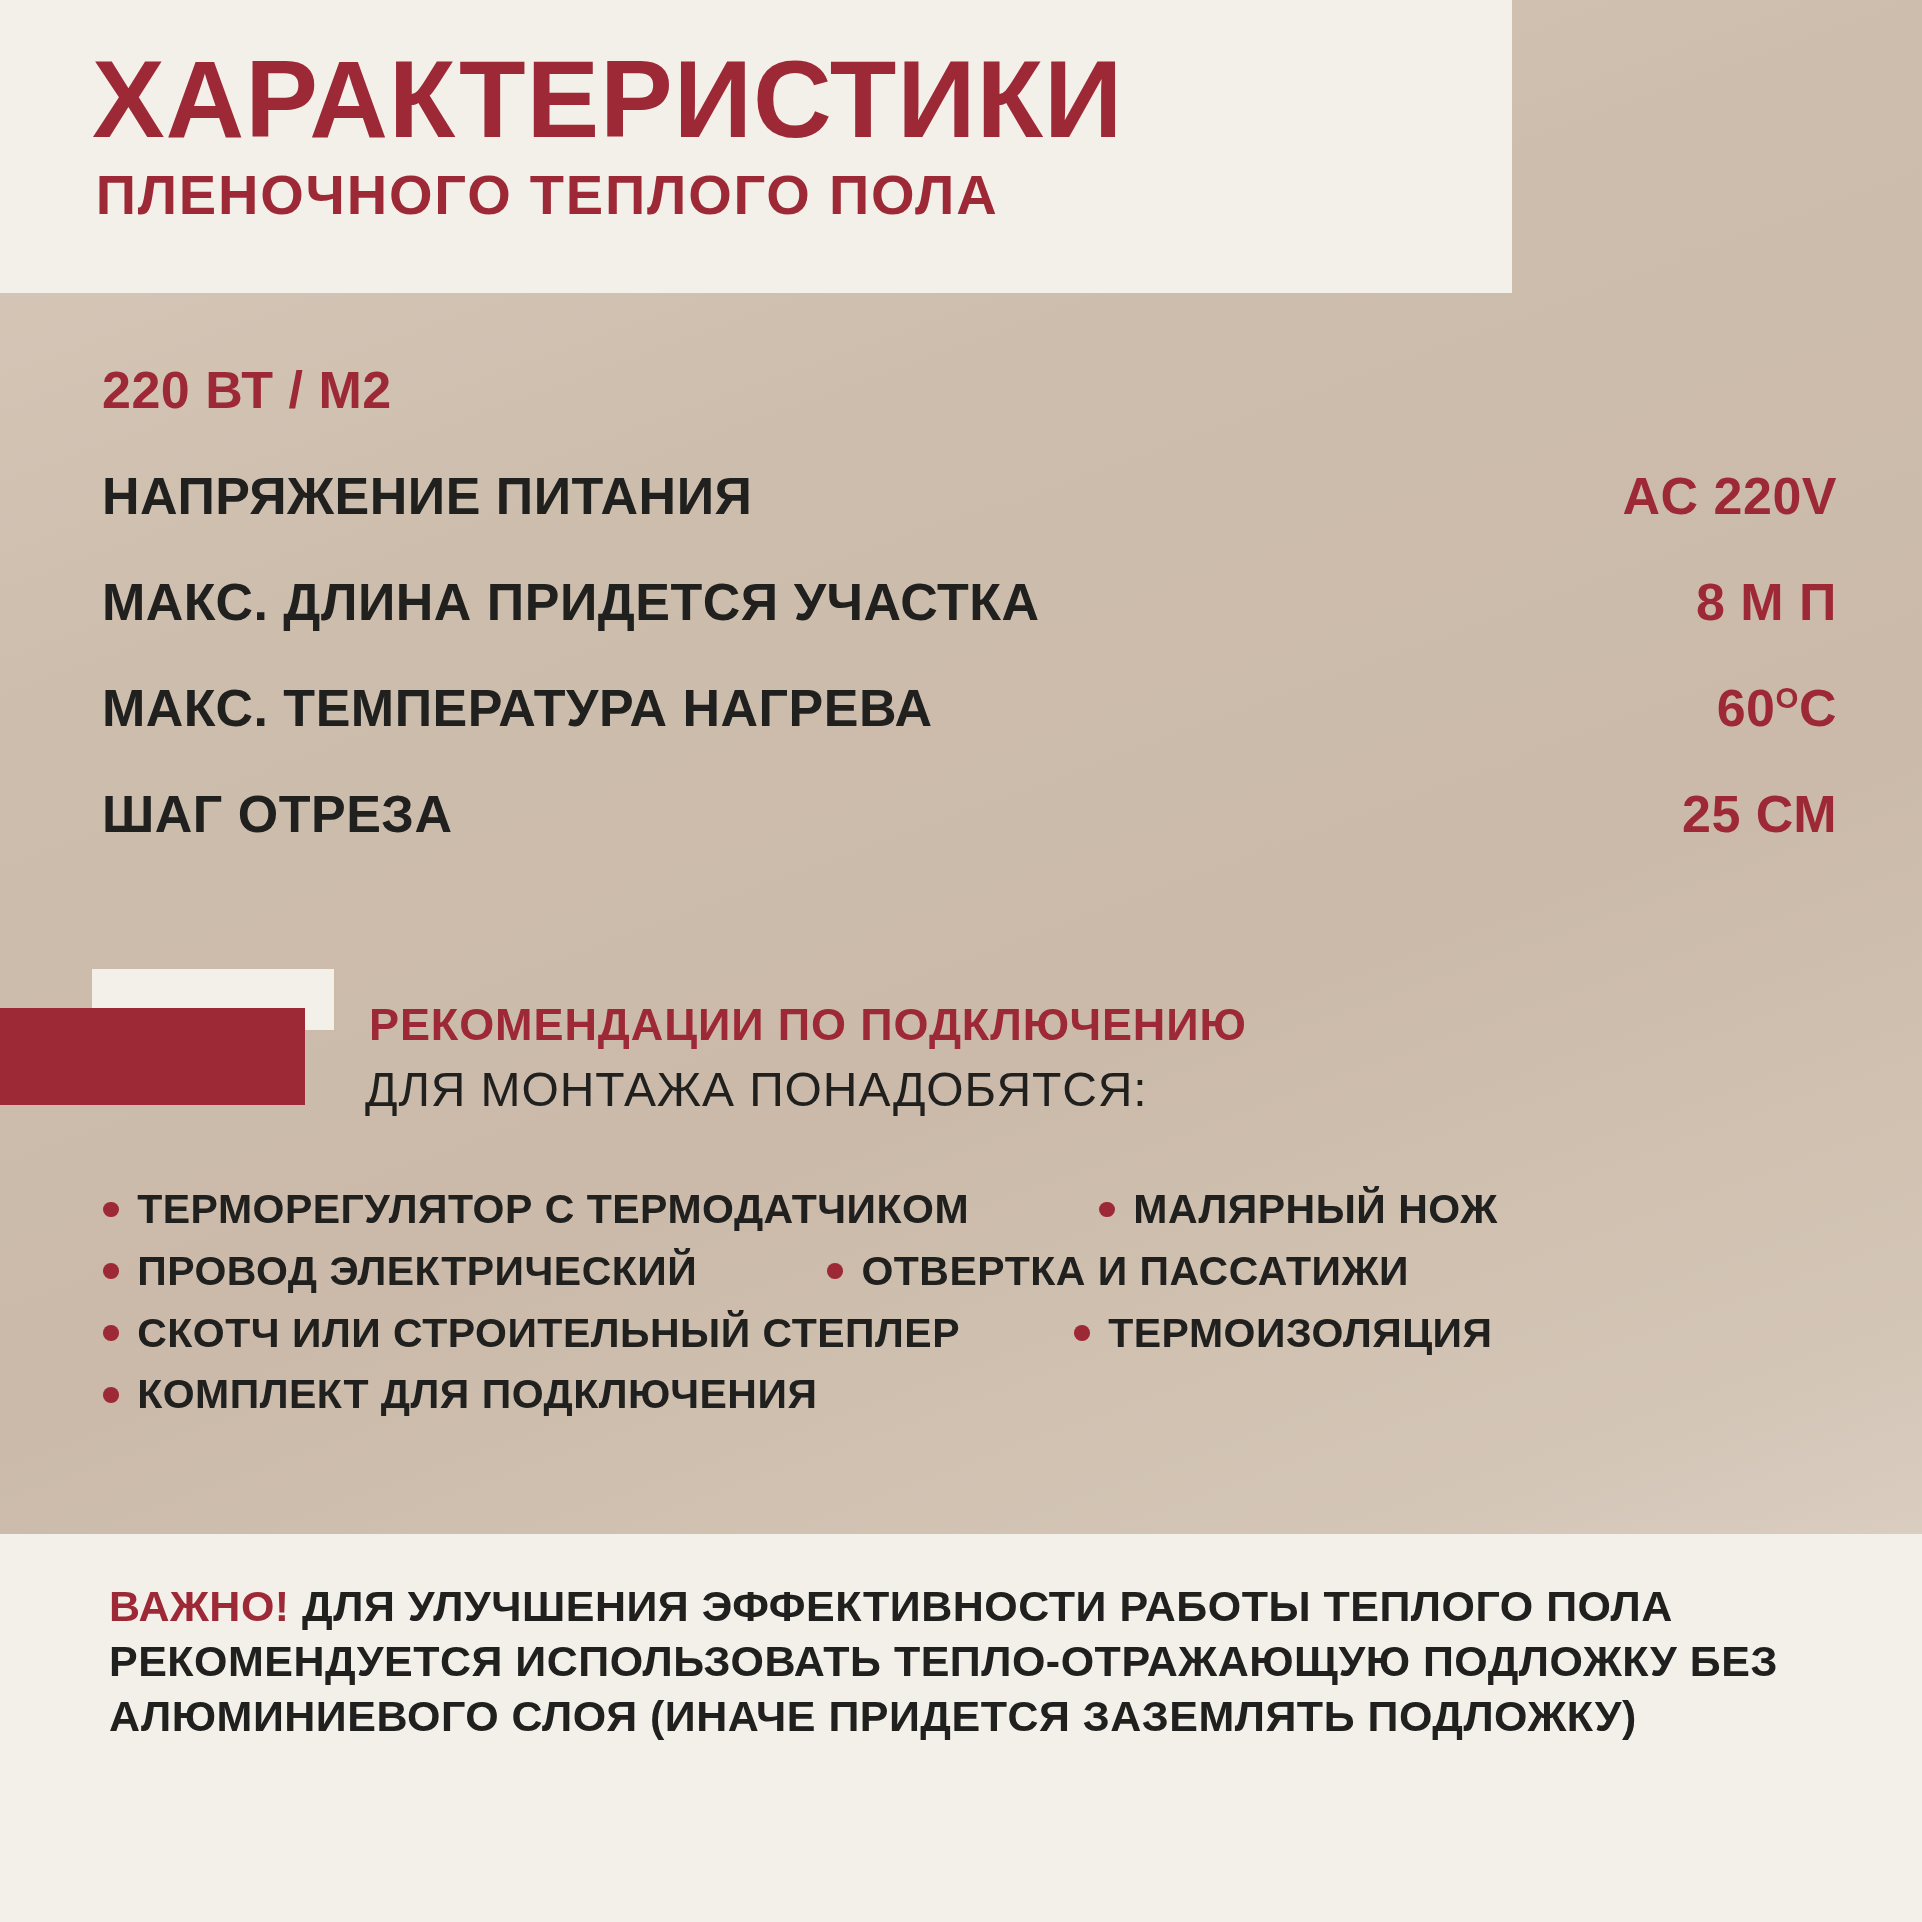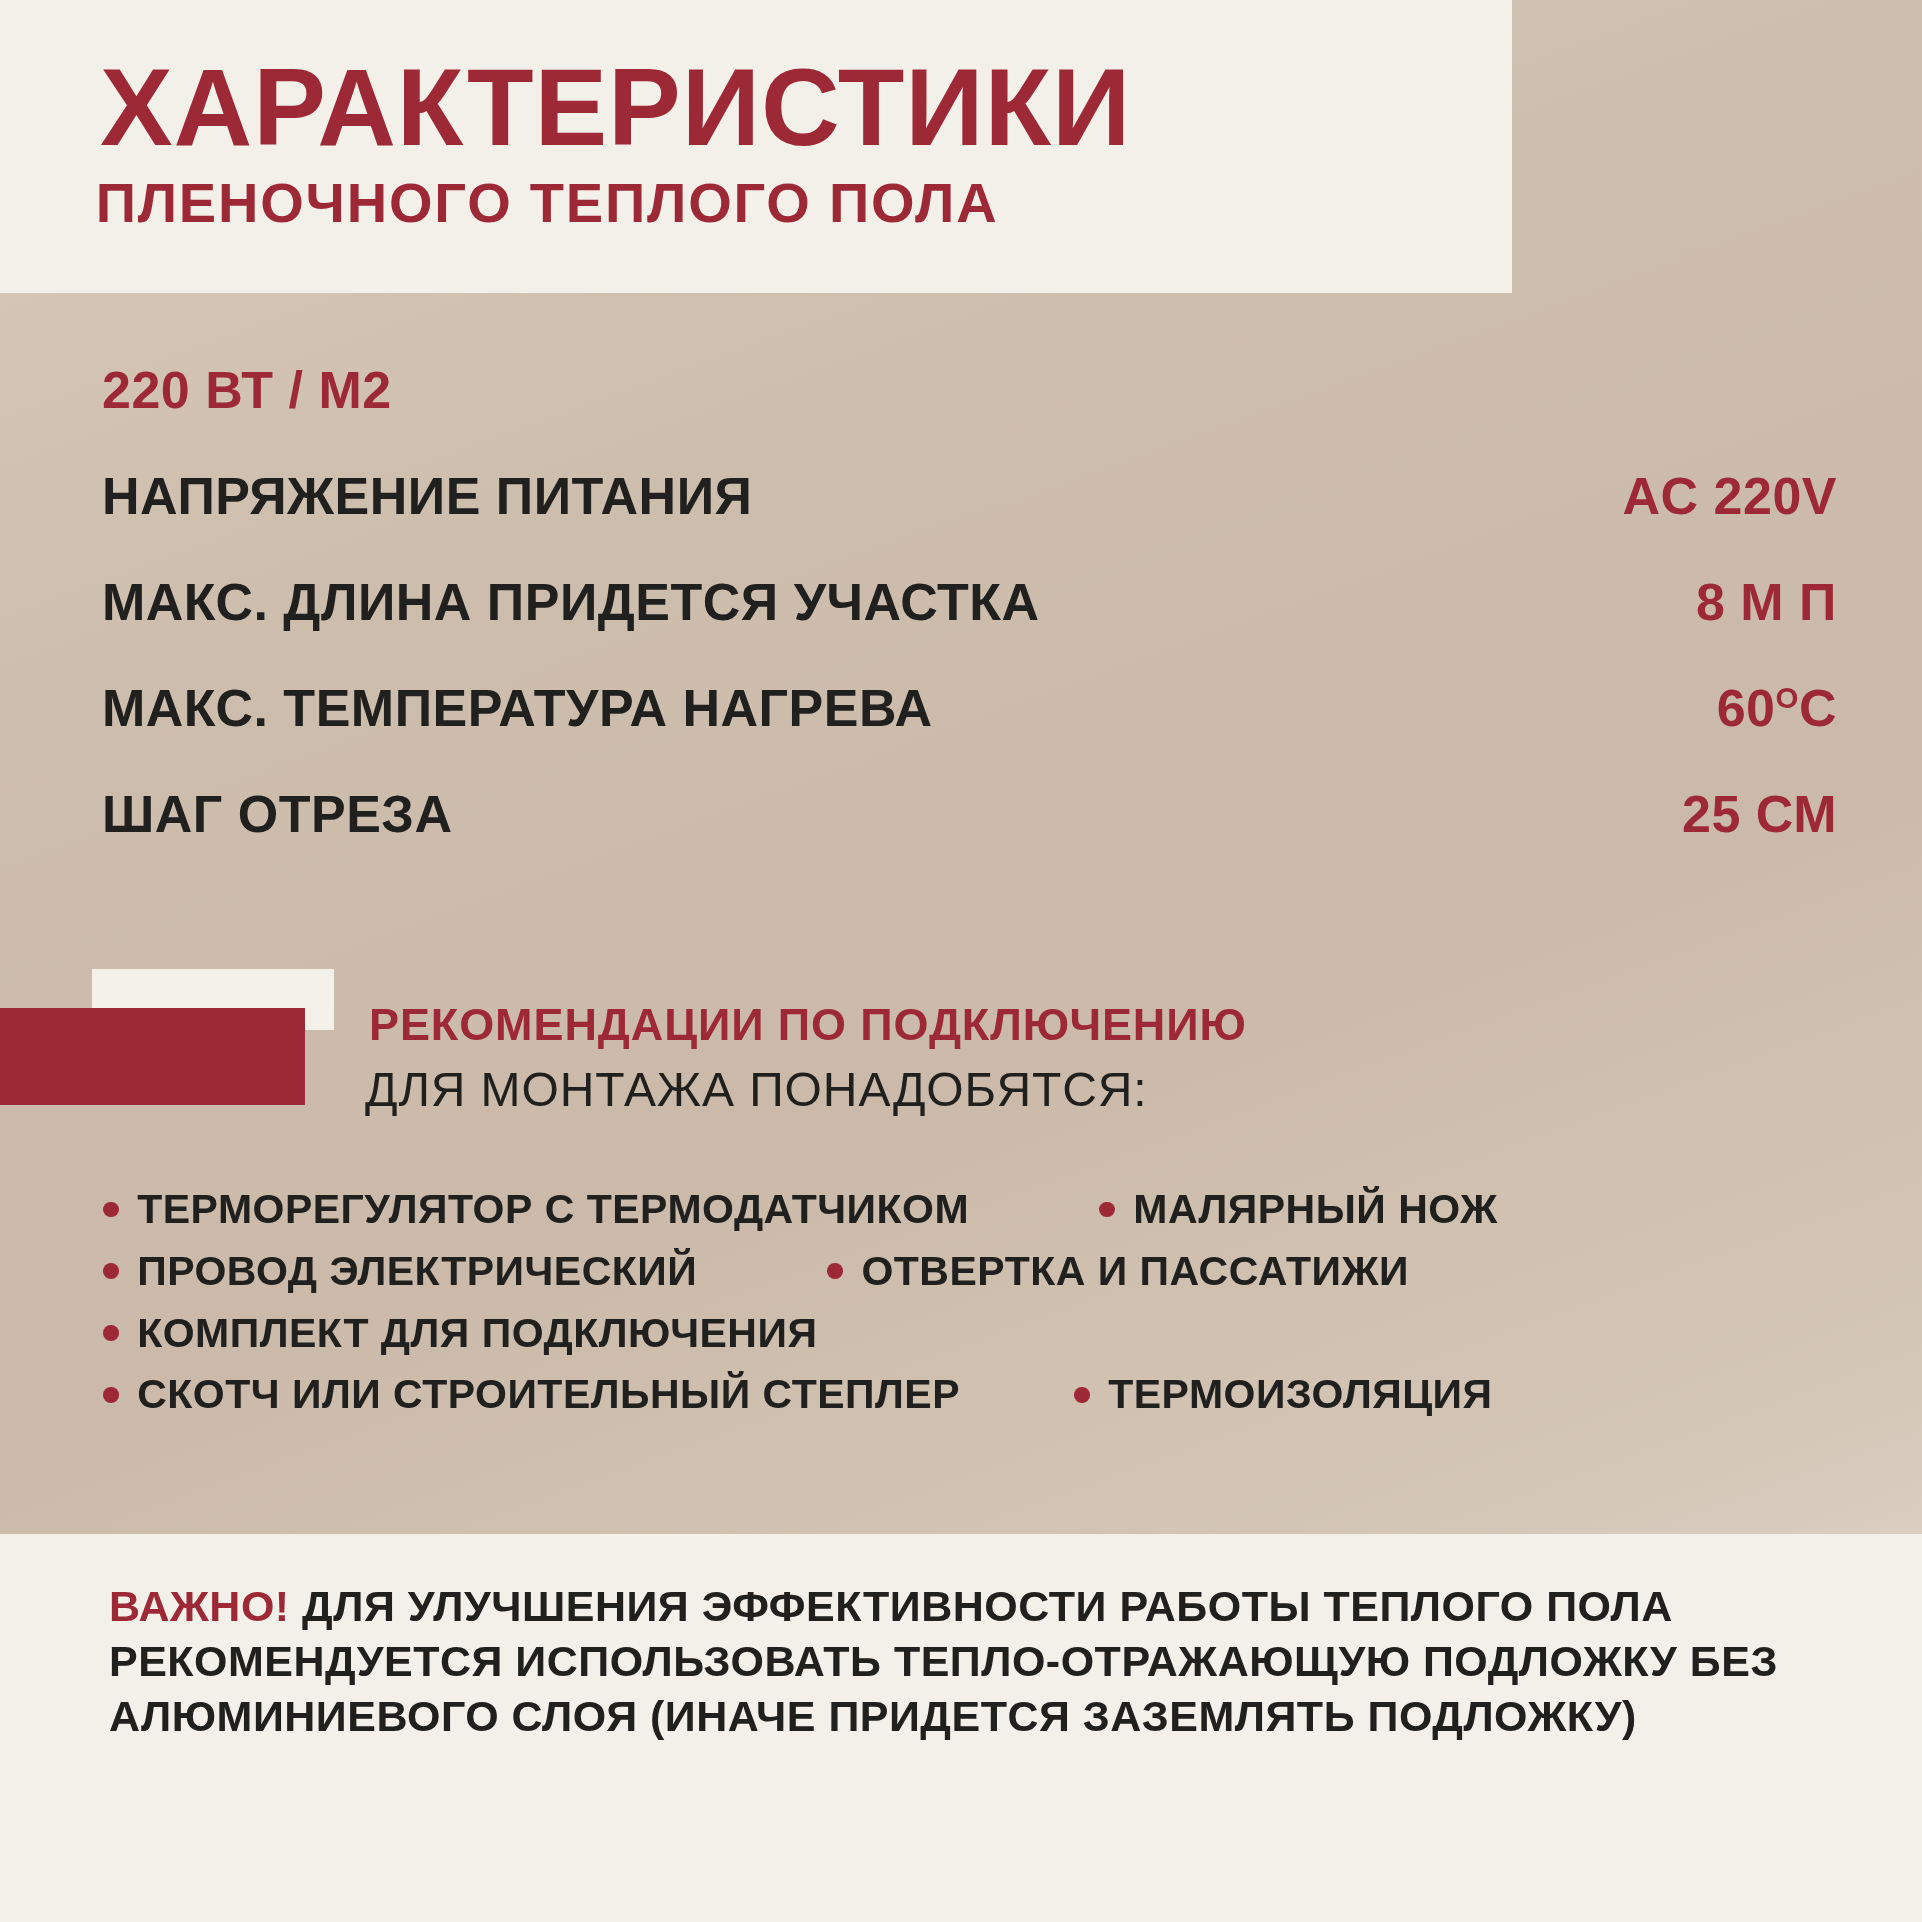--- a/index.html
+++ b/index.html
@@ -33,21 +33,21 @@
     left: 92px;
     top: 44px;
     width: 1384px;
   }
   .title-main {
     color: #9e2936;
     font-size: 109px;
     line-height: 1.02;
     font-weight: bold;
     letter-spacing: 0.9px;
-    margin: 8px;
+    margin: 0;
   }
   .title-sub {
     color: #9e2936;
     font-size: 56px;
     line-height: 1.1;
     font-weight: bold;
     letter-spacing: 1.8px;
     margin: 9.2px 0 0 3.7px;
   }
   
@@ -258,33 +258,33 @@
       <span class="gap-md"></span>
       <span class="bullet-item">
         <span class="dot"></span>
         <span class="bullet-text">ОТВЕРТКА И ПАССАТИЖИ</span>
       </span>
     </div>
 
     <div class="bullet-line">
       <span class="bullet-item">
         <span class="dot"></span>
+        <span class="bullet-text">СКОТЧ ИЛИ СТРОИТЕЛЬНЫЙ СТЕПЛЕР</span>
+      </span>
+      <span class="gap-sm"></span>
+      <span class="bullet-item">
+        <span class="dot"></span>
+        <span class="bullet-text">ТЕРМОИЗОЛЯЦИЯ</span>
+      </span>
+    </div>
+
+    <div class="bullet-line">
+      <span class="bullet-item">
+        <span class="dot"></span>
         <span class="bullet-text">КОМПЛЕКТ ДЛЯ ПОДКЛЮЧЕНИЯ</span>
-      </span>
-    </div>
-
-    <div class="bullet-line">
-      <span class="bullet-item">
-        <span class="dot"></span>
-        <span class="bullet-text">СКОТЧ ИЛИ СТРОИТЕЛЬНЫЙ СТЕПЛЕР</span>
-      </span>
-      <span class="gap-sm"></span>
-      <span class="bullet-item">
-        <span class="dot"></span>
-        <span class="bullet-text">ТЕРМОИЗОЛЯЦИЯ</span>
       </span>
     </div>
 
   </div>
 
   <div class="footer-band">
     <div class="footer-inner">
       <p class="footer-text"><span class="footer-important">ВАЖНО!</span><span> ДЛЯ УЛУЧШЕНИЯ ЭФФЕКТИВНОСТИ РАБОТЫ ТЕПЛОГО ПОЛА РЕКОМЕНДУЕТСЯ ИСПОЛЬЗОВАТЬ ТЕПЛО-ОТРАЖАЮЩУЮ ПОДЛОЖКУ БЕЗ АЛЮМИНИЕВОГО СЛОЯ (ИНАЧЕ ПРИДЕТСЯ ЗАЗЕМЛЯТЬ ПОДЛОЖКУ)</span></p>
     </div>
   </div>

